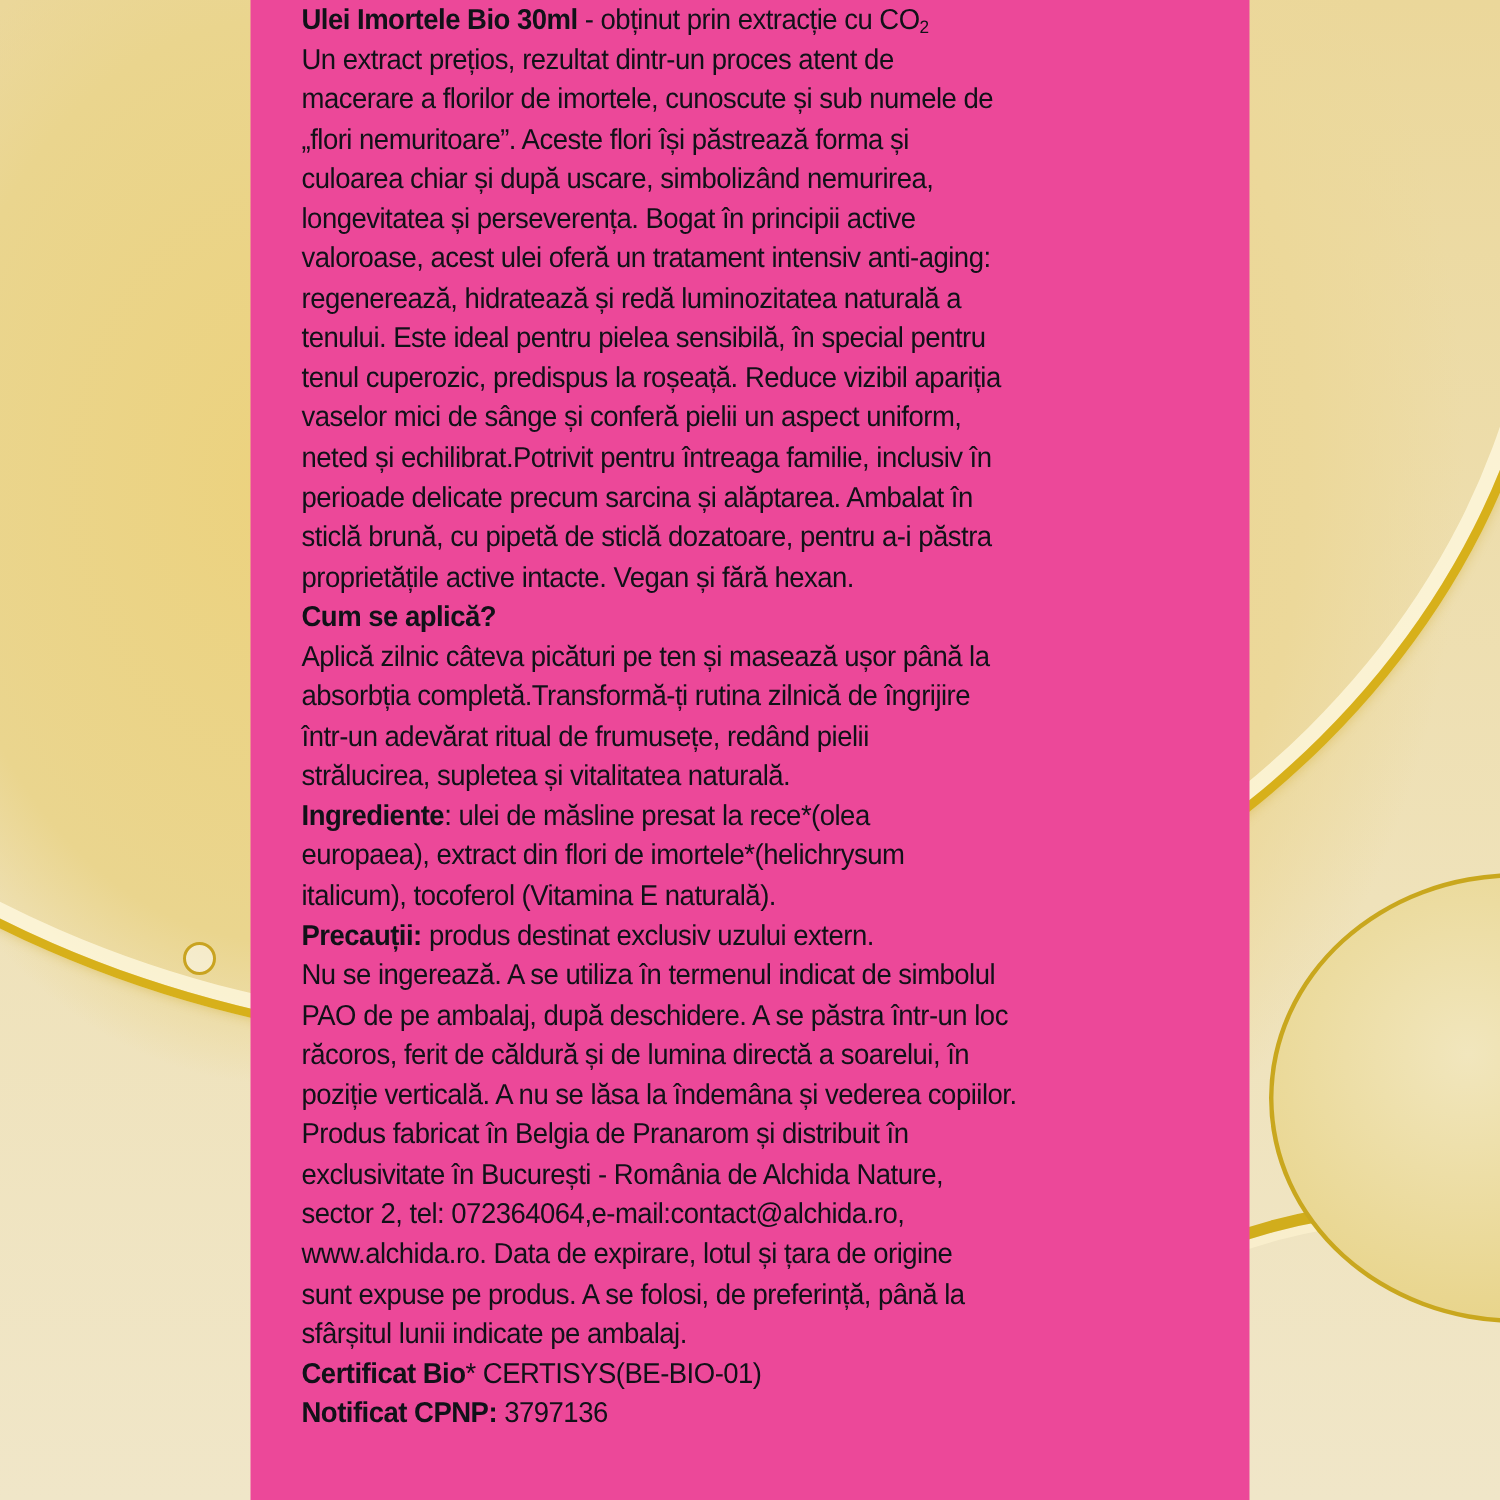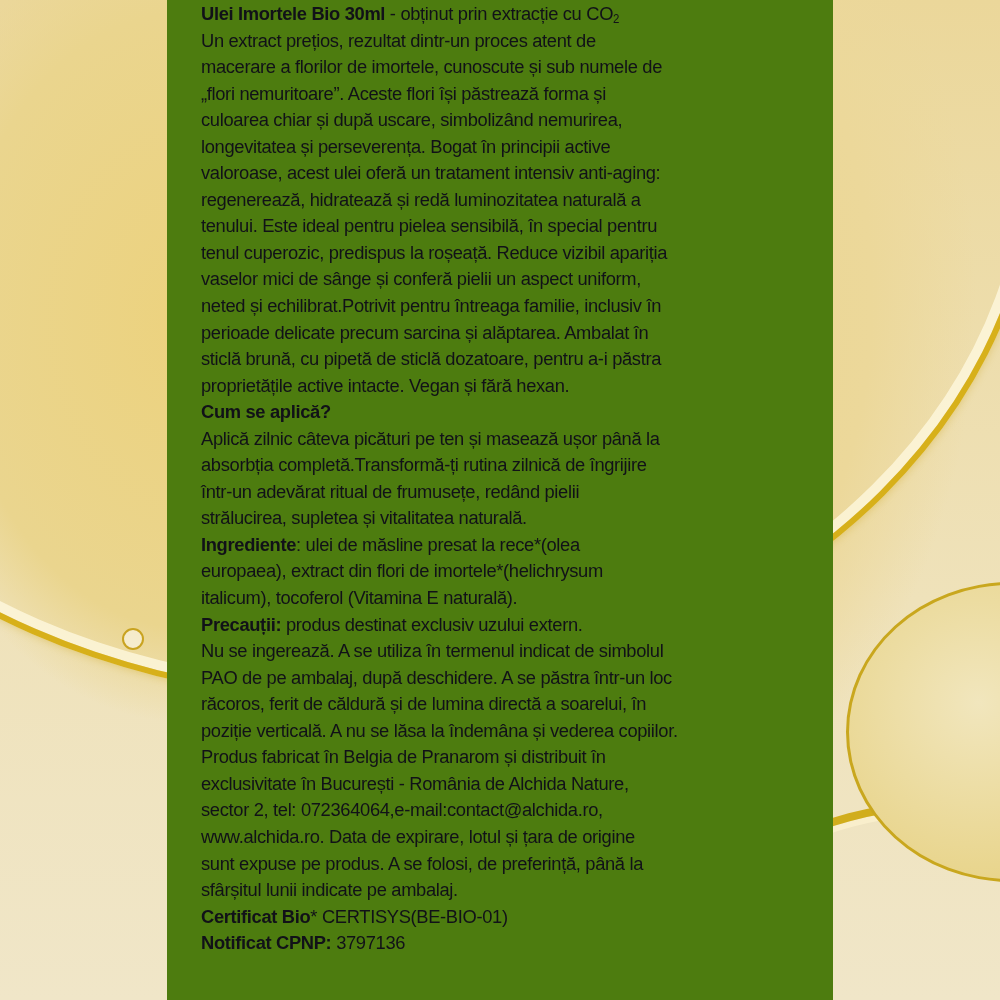--- a/index.html
+++ b/index.html
@@ -18,21 +18,21 @@
   .ring.big { left: -330px; top: -420px; width: 1370px; height: 1120px;
     border: 6px solid #d7b01a; box-shadow: inset 0 0 0 10px rgba(255,250,225,0.75), 0 0 8px rgba(200,160,20,0.4); }
   .ring.small { left: 846px; top: 582px; width: 330px; height: 300px;
     border: 3px solid #c9a71e; background: radial-gradient(circle at 40% 40%, #f1e6bd 0%, #e8d48a 70%, #e0c45c 100%); }
   .ring.lower { left: 600px; top: 800px; width: 700px; height: 620px;
     border: 8px solid #d1ad1c; box-shadow: inset 0 0 0 6px rgba(255,245,210,0.6); }
   .bubble { position: absolute; left: 122px; top: 628px; width: 18px; height: 18px; border-radius: 50%;
     border: 2px solid #c9a320; background: rgba(255,255,255,0.5); }
   .panel {
     position: absolute; left: 167px; top: 0; width: 666px; height: 1000px;
-    background: #4d7c0f;
+    background: #ec4899;
   }
   .text {
     position: absolute; left: 34px; top: 1px; width: 640px;
     font-size: 19.2px; line-height: 26.55px; color: #111118;
     letter-spacing: -0.35px;
     transform: scaleX(0.955); transform-origin: left top;
     white-space: nowrap;
   }
   .line { display: block; }
   b { font-weight: bold; }

